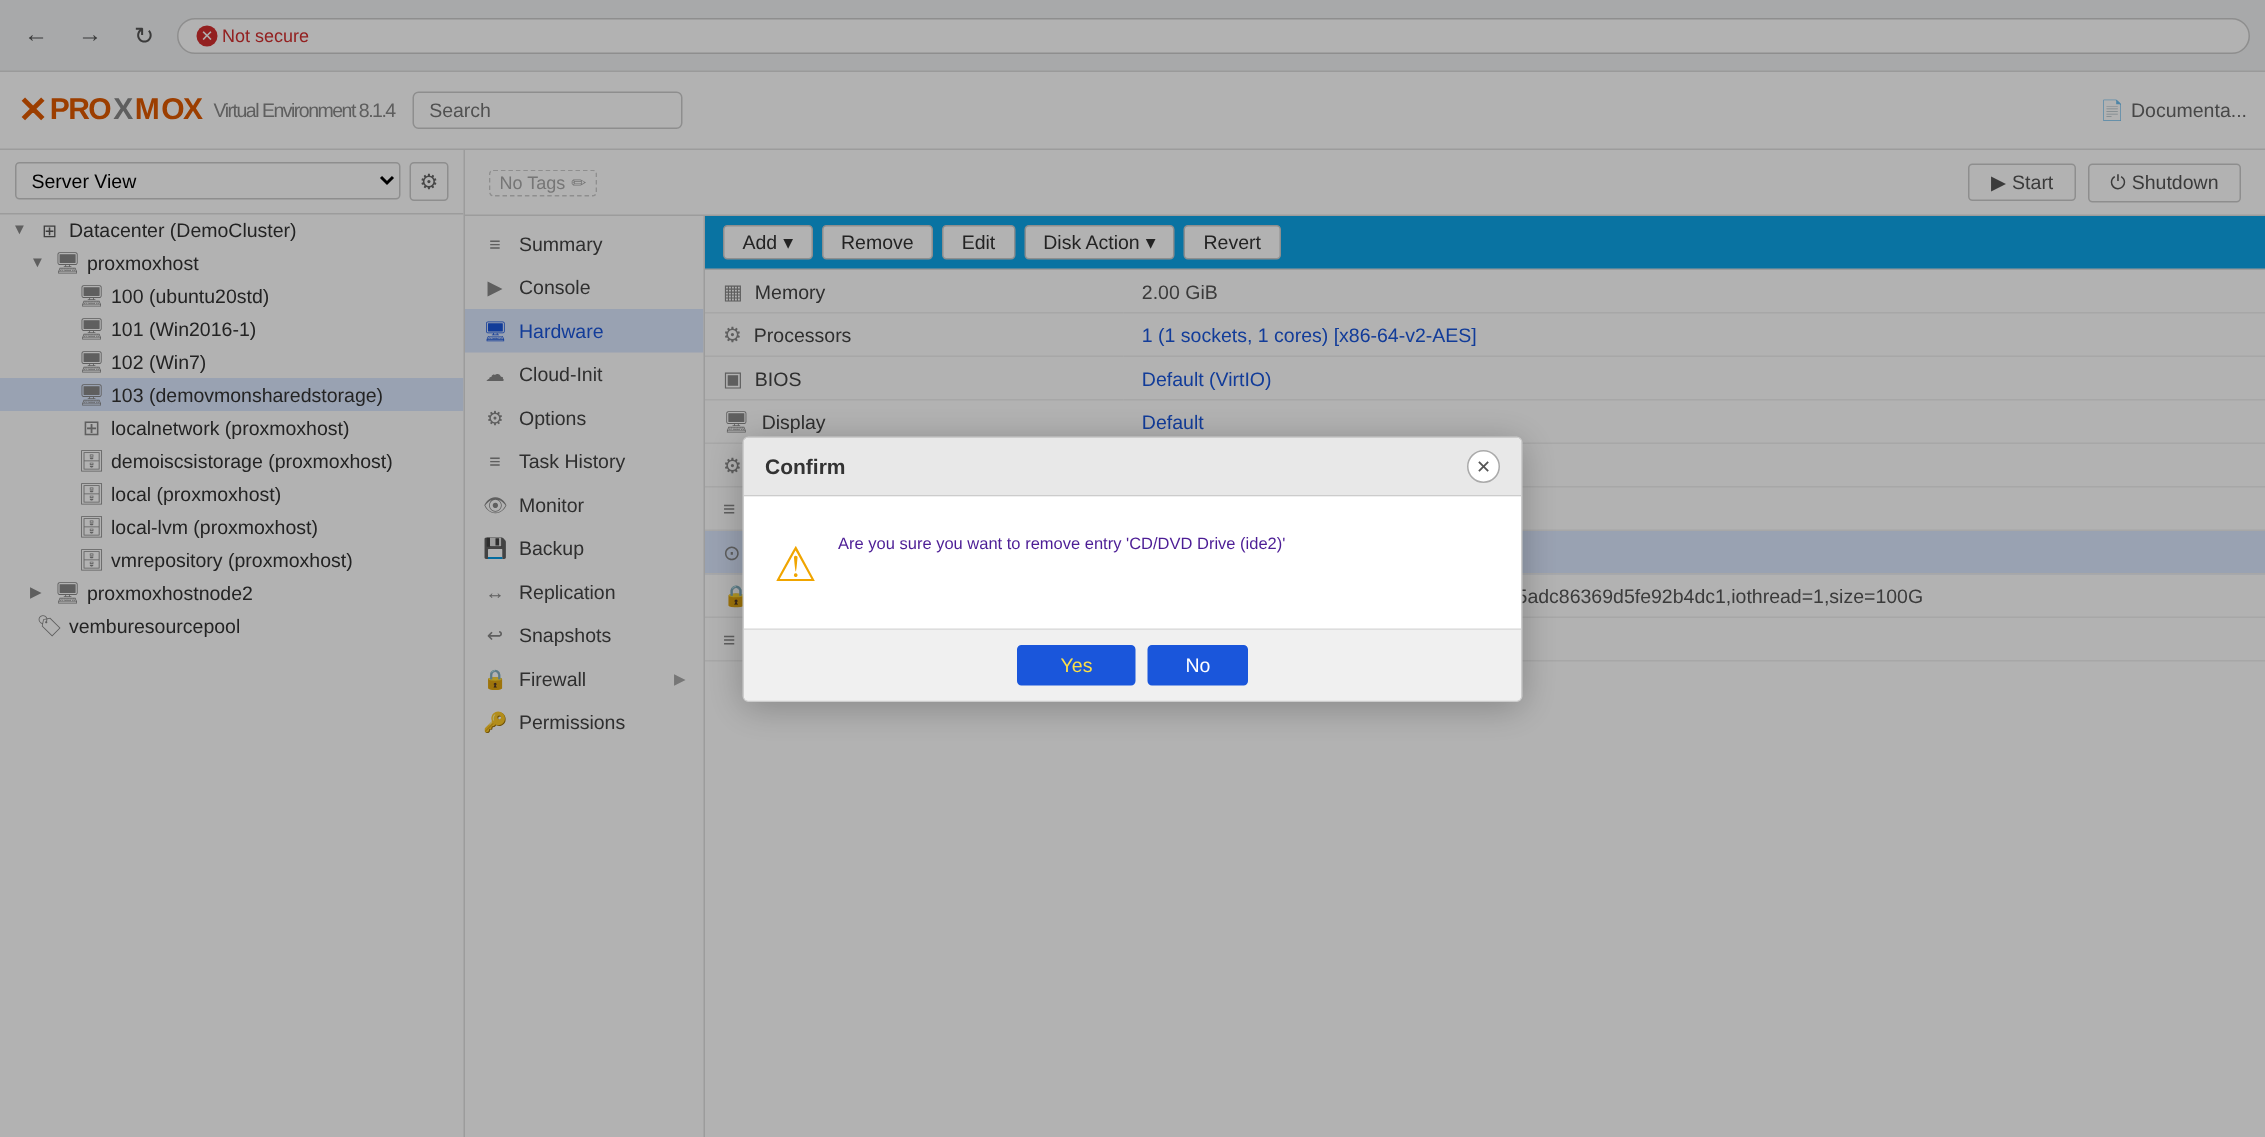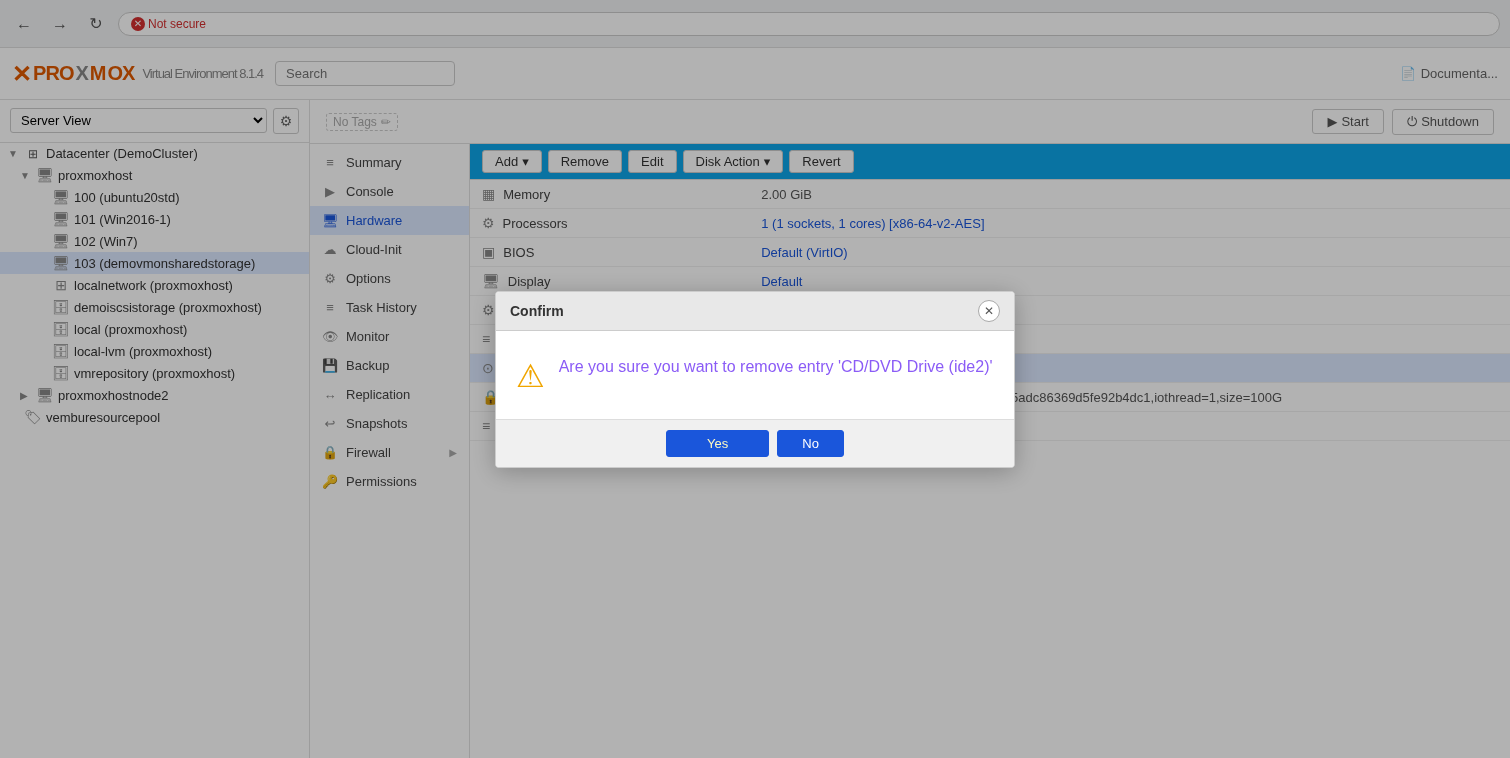--- a/index.html
+++ b/index.html
@@ -264,31 +264,31 @@
       font-size: 12px; color: #555;
     }
     .dialog-body {
       padding: 24px 20px;
       display: flex; align-items: flex-start; gap: 14px;
       background: #fff;
     }
     .dialog-warn-icon {
       font-size: 32px; color: #f0a500; flex-shrink: 0; margin-top: 2px;
     }
-    .dialog-message { font-size: 16px; color: #8b5cf6; line-height: 1.5; }
+    .dialog-message { font-size: 11px; color: #4c1d95; line-height: 1.5; }
     .dialog-footer {
       background: #f0f0f0;
       padding: 10px 14px;
       display: flex; align-items: center; justify-content: center;
       gap: 8px;
       border-top: 1px solid #ddd;
     }
     .btn-yes {
-      padding: 5px 40px;
-      background: #1a56db; color: #fef9c3;
+      padding: 5px 28px;
+      background: #1a56db; color: #fde047;
       border: 1px solid #1a56db; border-radius: 3px;
       cursor: pointer; font-size: 13px;
     }
     .btn-no {
       padding: 5px 24px;
       background: #1a56db; color: #fff;
       border: 1px solid #1a56db; border-radius: 3px;
       cursor: pointer; font-size: 13px;
     }
 

